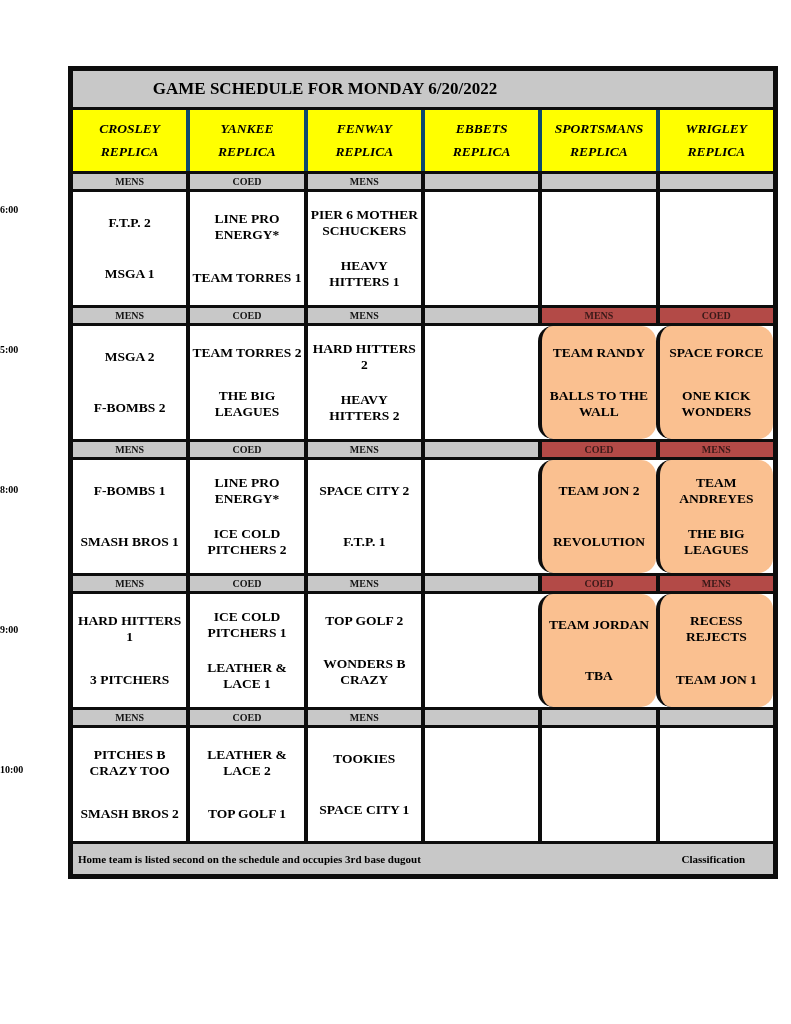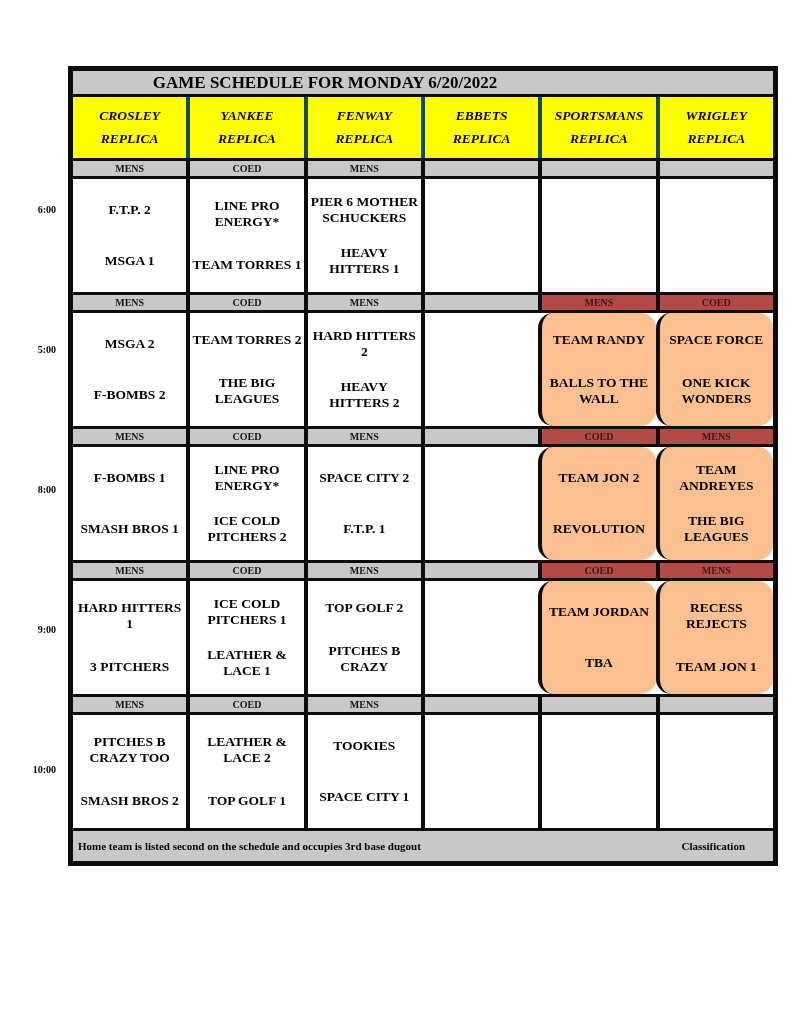--- a/index.html
+++ b/index.html
@@ -10,21 +10,21 @@
     font-weight: bold;
     color: #000;
   }
   .page { position: relative; width: 791px; height: 1024px; overflow: hidden; background: #fff; }
 
   .schedule-table {
     position: absolute; left: 68px; top: 66px; width: 710px;
     border: 5px solid #0d0d0d; background: #fff;
   }
   .row { display: flex; border-top: 3px solid #0d0d0d; }
-  .title-row { border-top: none; height: 23px; background: #c8c8c8; align-items: center; }
+  .title-row { border-top: none; height: 36px; background: #c8c8c8; align-items: center; }
   .title-text { width: 72%; text-align: center; font-size: 17px; }
 
   .venue-row { height: 64px; font-style: italic; }
   .venue-cell {
     flex: 1 1 0; background: #ffff00; border-left: 4px solid #0c4a6e;
     display: flex; flex-direction: column; justify-content: space-evenly; align-items: center;
     text-align: center; font-size: 13.5px; padding: 5px 0;
   }
   .venue-cell:first-child { border-left: none; }
 
@@ -45,21 +45,21 @@
   .game-cell:first-child { border-left: none; }
   .game-cell.orange { background: #fac090; border-radius: 15px; }
   .team { width: 100%; }
 
   .footer-row {
     height: 33px; background: #c8c8c8; align-items: center;
     justify-content: space-between; padding: 0 28px 0 5px; font-size: 11px;
   }
 
   .time-label {
-    position: absolute; left: 0; width: 62px; text-align: right;
+    position: absolute; left: 0; width: 62px; 
     padding-right: 6px; font-size: 10px;
   }
 </style>
 </head>
 <body>
 
 <div class="page">
   <div class="schedule-table">
     <div class="row title-row">
       <div class="title-text">GAME SCHEDULE FOR MONDAY 6/20/2022</div>
@@ -205,21 +205,21 @@
           <div class="game-cell">
             <div class="team">HARD HITTERS 1</div>
             <div class="team">3 PITCHERS</div>
           </div>
           <div class="game-cell">
             <div class="team">ICE COLD PITCHERS 1</div>
             <div class="team">LEATHER &amp; LACE 1</div>
           </div>
           <div class="game-cell">
             <div class="team">TOP GOLF 2</div>
-            <div class="team">PITCHES B CRAZY</div>
+            <div class="team">WONDERS B CRAZY</div>
           </div>
           <div class="game-cell">
             <div class="team"></div>
             <div class="team"></div>
           </div>
           <div class="game-cell orange">
             <div class="team">TEAM JORDAN</div>
             <div class="team">TBA</div>
           </div>
           <div class="game-cell orange">

